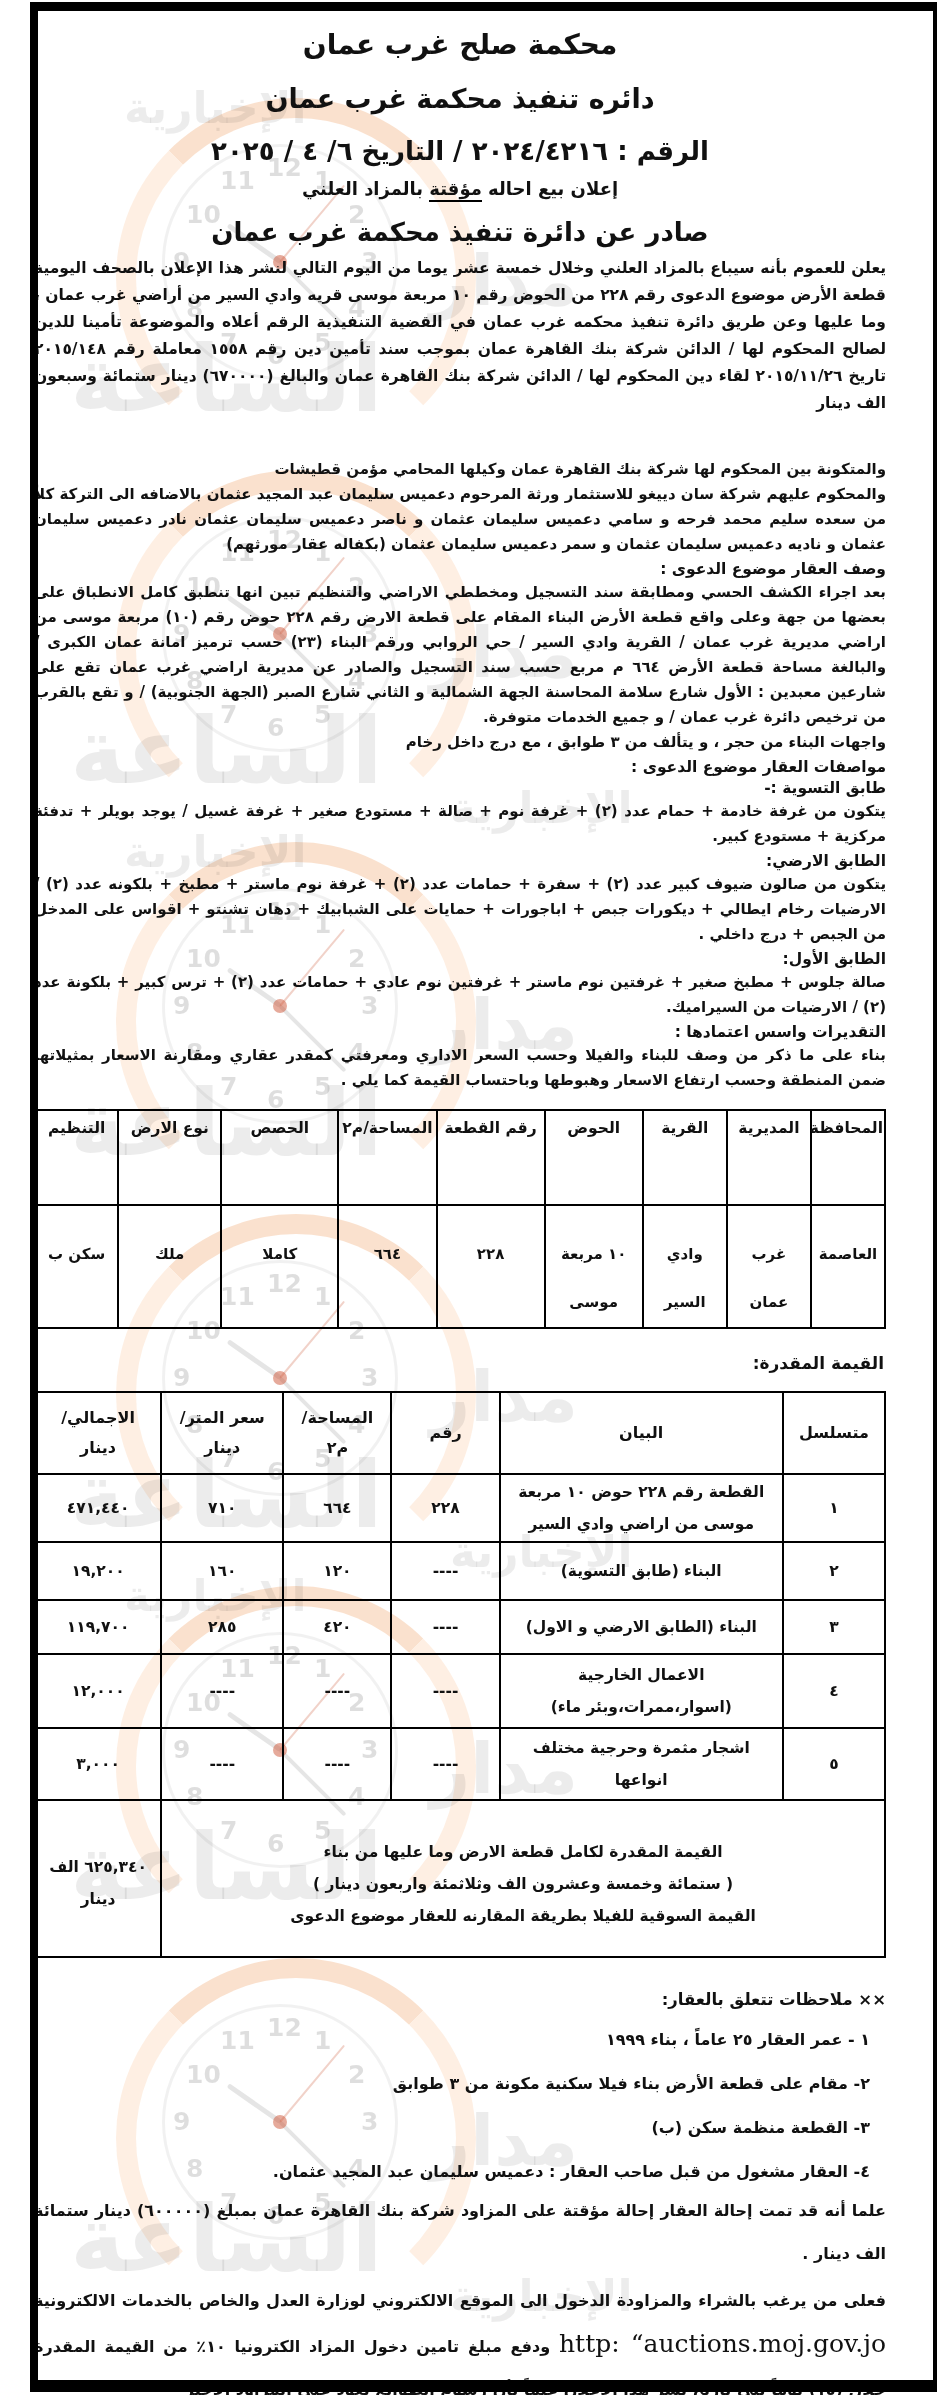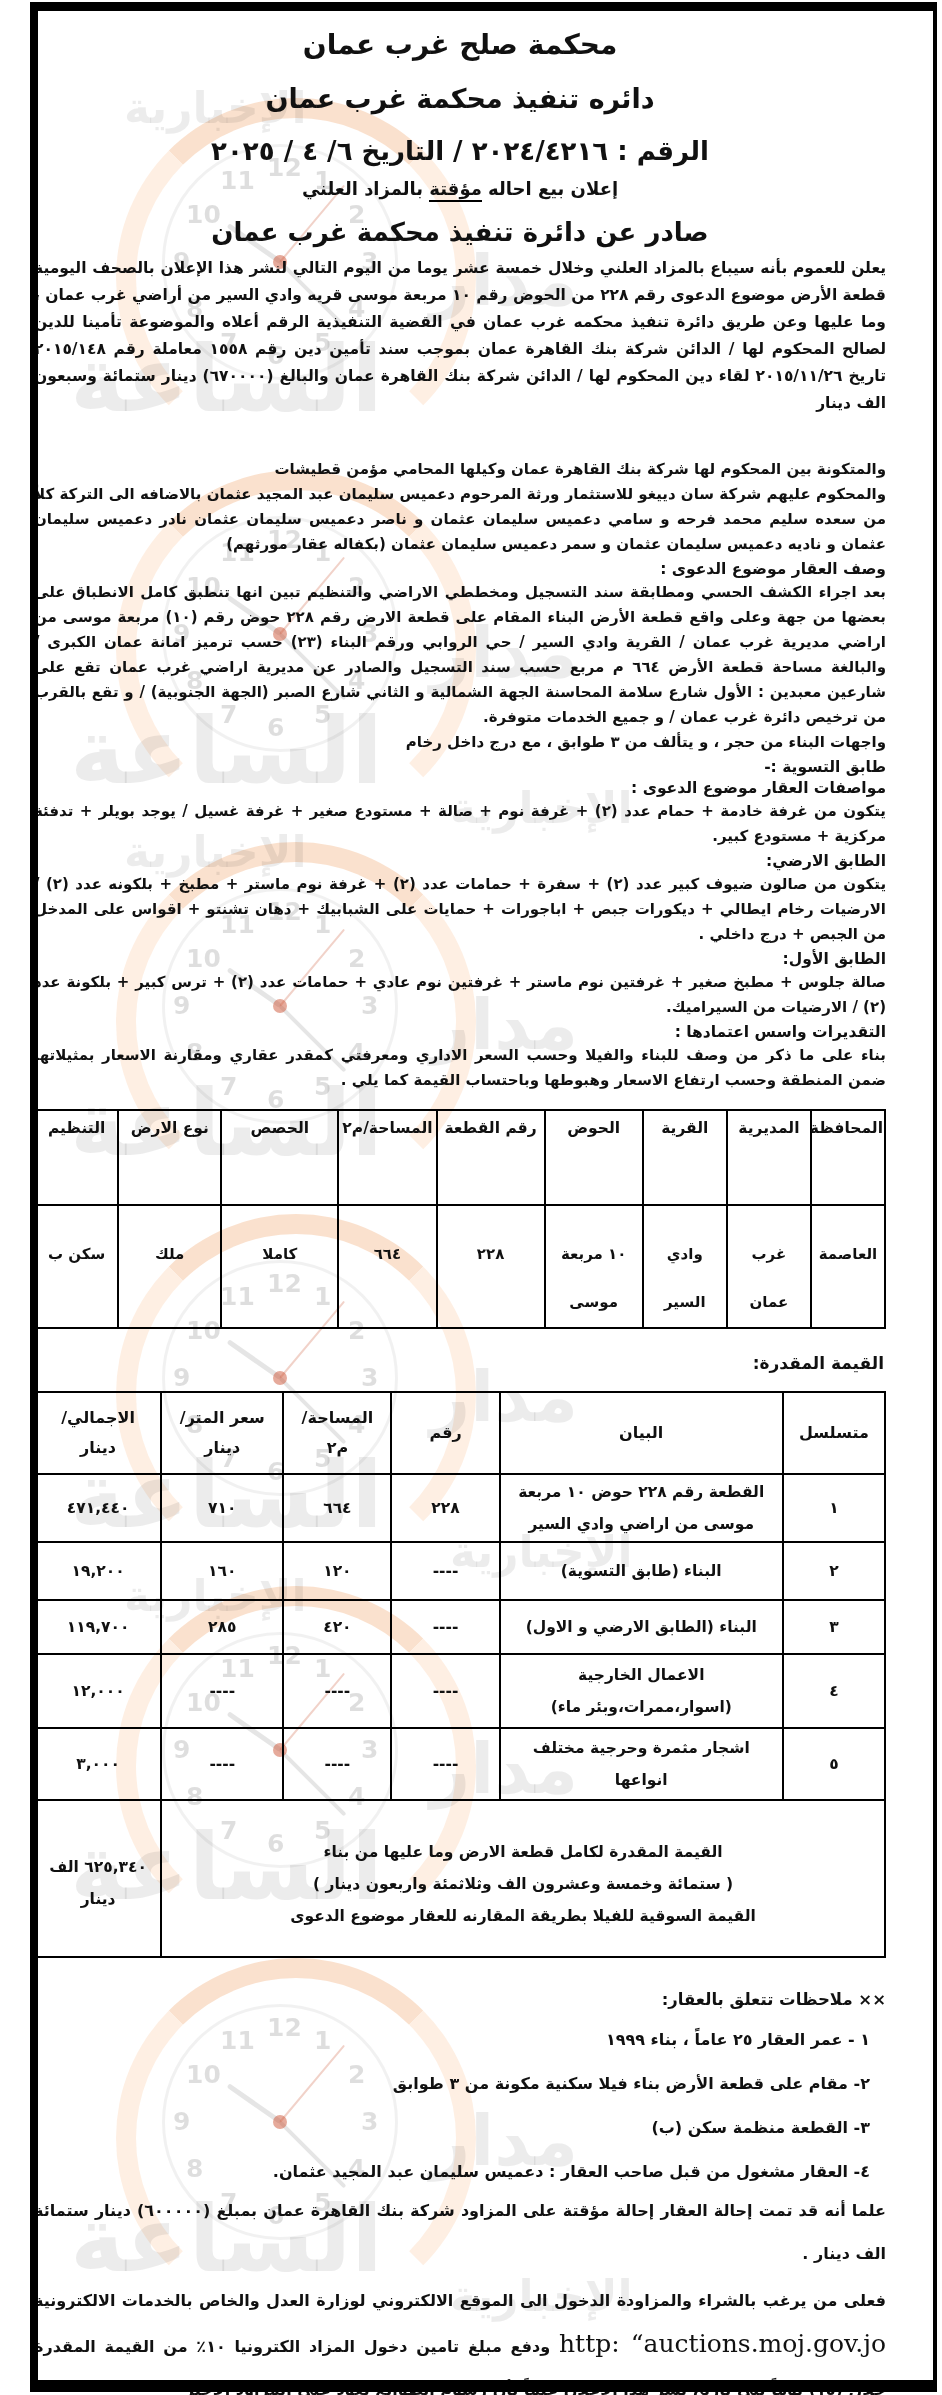--- a/index.html
+++ b/index.html
@@ -218,22 +218,22 @@
 
     <p class="p p1">يعلن للعموم بأنه سيباع بالمزاد العلني وخلال خمسة عشر يوما من اليوم التالي لنشر هذا الإعلان بالصحف اليومية قطعة الأرض موضوع الدعوى رقم ٢٢٨ من الحوض رقم ١٠ مربعة موسى قريه وادي السير من أراضي غرب عمان ، وما عليها وعن طريق دائرة تنفيذ محكمه غرب عمان في القضية التنفيذية الرقم أعلاه والموضوعة تأمينا للدين لصالح المحكوم لها / الدائن شركة بنك القاهرة عمان بموجب سند تأمين دين رقم ١٥٥٨ معاملة رقم ٢٠١٥/١٤٨ تاريخ ٢٠١٥/١١/٢٦ لقاء دين المحكوم لها / الدائن شركة بنك القاهرة عمان والبالغ (٦٧٠٠٠٠) دينار ستمائة وسبعون الف دينار</p>
     <div class="gap1"></div>
     <p class="p">والمتكونة بين المحكوم لها شركة بنك القاهرة عمان وكيلها المحامي مؤمن قطيشات</p>
     <p class="p">والمحكوم عليهم شركة سان دييغو للاستثمار ورثة المرحوم دعميس سليمان عبد المجيد عثمان بالاضافه الى التركة كلاً من سعده سليم محمد فرحه و سامي دعميس سليمان عثمان و ناصر دعميس سليمان عثمان نادر دعميس سليمان عثمان و ناديه دعميس سليمان عثمان و سمر دعميس سليمان عثمان (بكفاله عقار مورثهم)</p>
 
     <p class="subh">وصف العقار موضوع الدعوى :</p>
     <p class="p">بعد اجراء الكشف الحسي ومطابقة سند التسجيل ومخططي الاراضي والتنظيم تبين انها تنطبق كامل الانطباق على بعضها من جهة وعلى واقع قطعة الأرض البناء المقام على قطعة الارض رقم ٢٢٨ حوض رقم (١٠) مربعة موسى من اراضي مديرية غرب عمان / القرية وادي السير / حي الروابي ورقم البناء (٢٣) حسب ترميز امانة عمان الكبرى / والبالغة مساحة قطعة الأرض ٦٦٤ م مربع حسب سند التسجيل والصادر عن مديرية اراضي غرب عمان تقع على شارعين معبدين : الأول شارع سلامة المحاسنة الجهة الشمالية و الثاني شارع الصبر (الجهة الجنوبية) / و تقع بالقرب من ترخيص دائرة غرب عمان / و جميع الخدمات متوفرة.</p>
     <p class="p">واجهات البناء من حجر ، و يتألف من ٣ طوابق ، مع درج داخل رخام</p>
 
+    <p class="subh">مواصفات العقار موضوع الدعوى :</p>
     <p class="subh">طابق التسوية :-</p>
-    <p class="subh">مواصفات العقار موضوع الدعوى :</p>
     <p class="p">يتكون من غرفة خادمة + حمام عدد (٢) + غرفة نوم + صالة + مستودع صغير + غرفة غسيل / يوجد بويلر + تدفئة مركزية + مستودع كبير.</p>
     <p class="subh">الطابق الارضي:</p>
     <p class="p">يتكون من صالون ضيوف كبير عدد (٢) + سفرة + حمامات عدد (٢) + غرفة نوم ماستر + مطبخ + بلكونه عدد (٢) / الارضيات رخام ايطالي + ديكورات جبص + اباجورات + حمايات على الشبابيك + دهان تشنتو + اقواس على المدخل من الجبص + درج داخلي .</p>
     <p class="subh">الطابق الأول:</p>
     <p class="p">صالة جلوس + مطبخ صغير + غرفتين نوم ماستر + غرفتين نوم عادي + حمامات عدد (٢) + ترس كبير + بلكونة عدد (٢) / الارضيات من السيراميك.</p>
     <p class="subh">التقديرات واسس اعتمادها :</p>
     <p class="p">بناء على ما ذكر من وصف للبناء والفيلا وحسب السعر الاداري ومعرفتي كمقدر عقاري ومقارنة الاسعار بمثيلاتها ضمن المنطقة وحسب ارتفاع الاسعار وهبوطها وباحتساب القيمة كما يلي .</p>
 
     <table class="t1">
       <colgroup>

